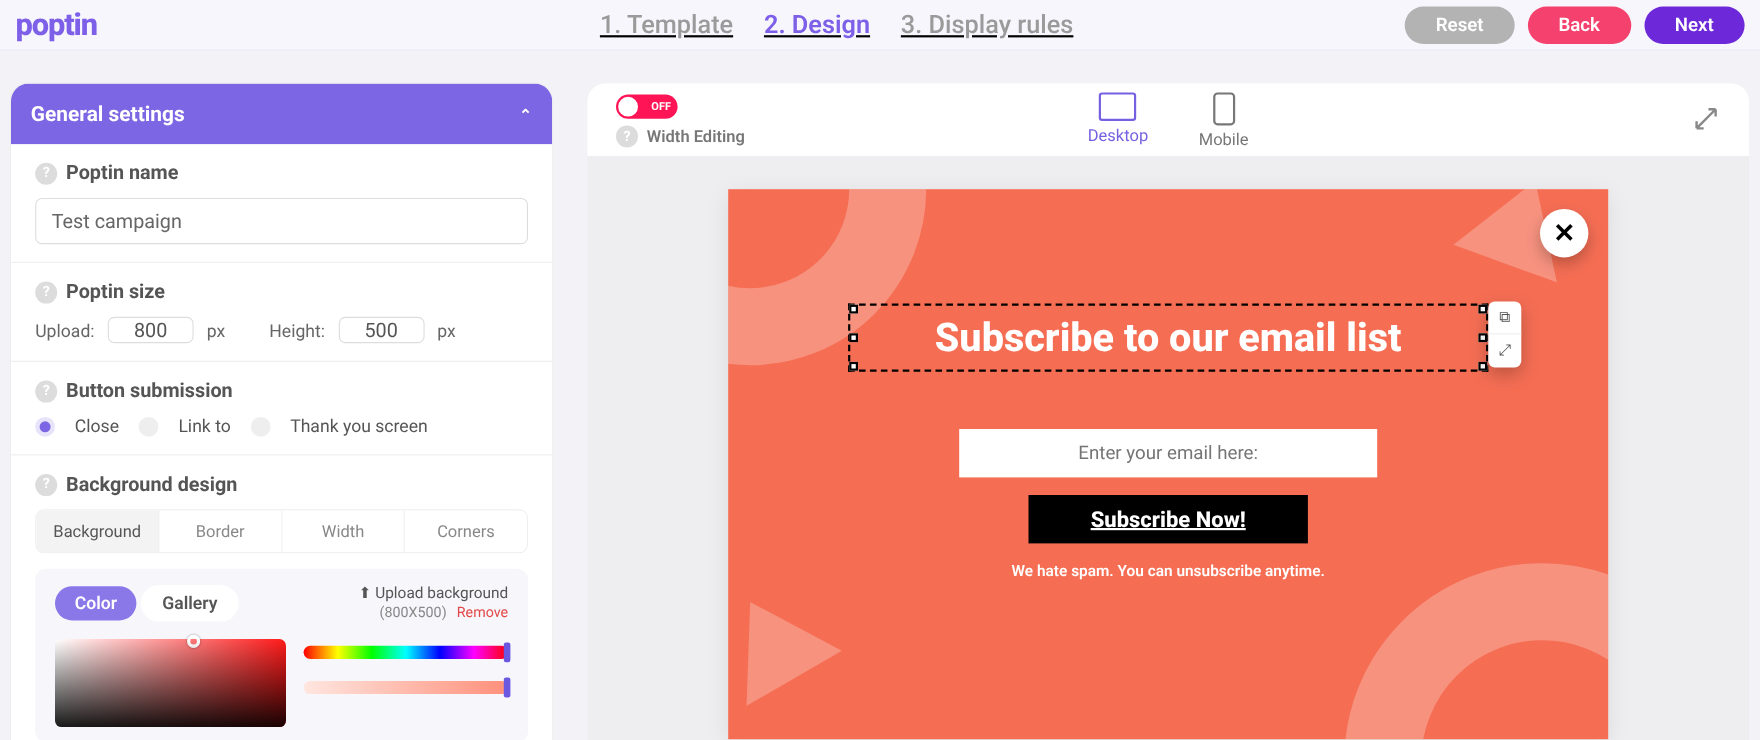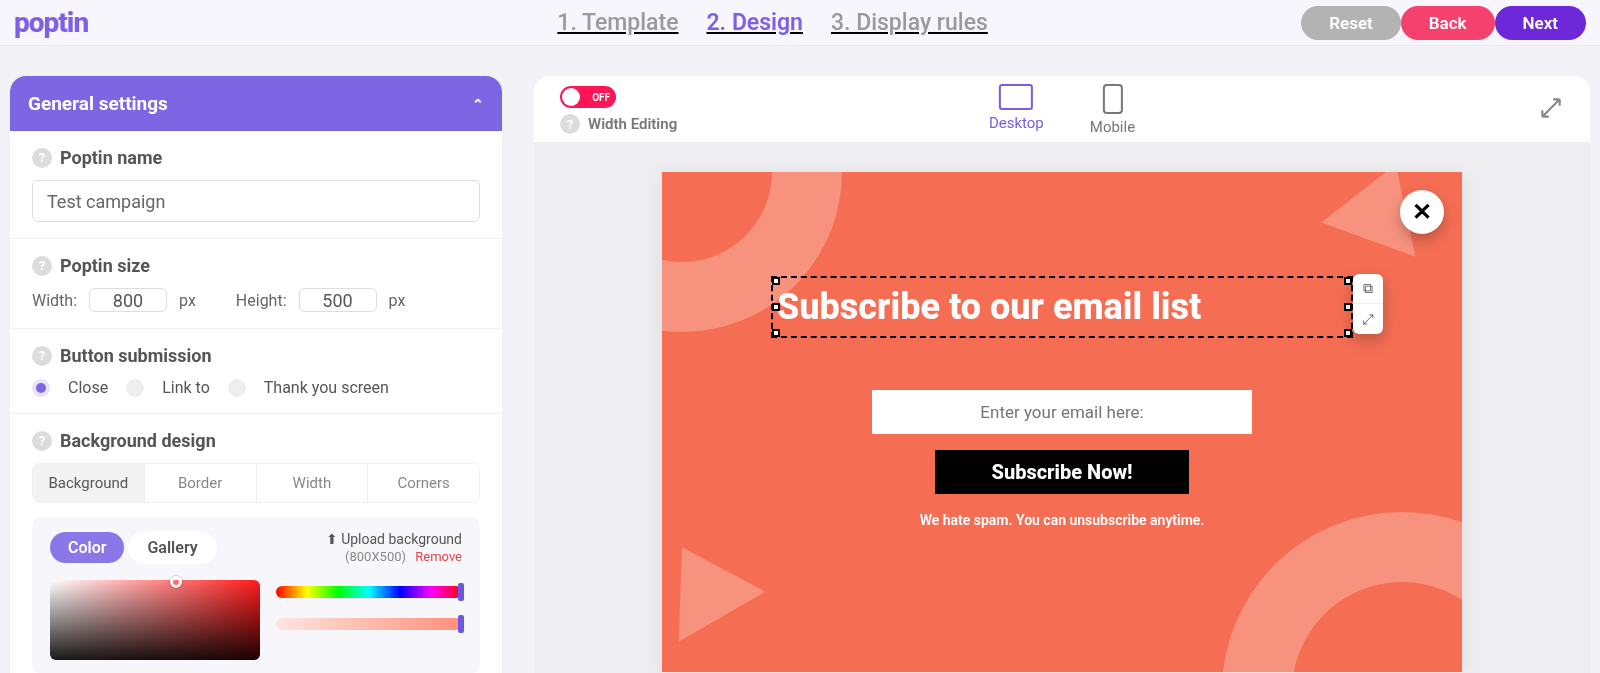--- a/index.html
+++ b/index.html
@@ -4,21 +4,21 @@
 <style>
   * { box-sizing: border-box; margin: 0; padding: 0; font-family: -apple-system, BlinkMacSystemFont, "Segoe UI", Roboto, Arial, sans-serif; }
   body { width: 1600px; height: 673px; background: #f2f2f7; overflow: hidden; }
 
   
   .header { display:flex; align-items:center; height:46px; background:#f7f6fd; border-bottom:1px solid #eae8f3; padding:0 14px; }
   .logo { color:#7d5fe8; font-size:28px; font-weight:800; letter-spacing:-1px; width:230px; }
   .steps { flex:1; display:flex; gap:28px; justify-content:center; font-size:23px;text-decoration:underline; }
   .step { color:#9a9a9a; font-weight:500; }
   .step.active { color:#7d5fe8; font-weight:600; }
-  .hbuttons { display:flex; }
+  .hbuttons { display:flex; gap:12px; }
   .hbtn { border:none; border-radius:20px; height:34px; padding:0 28px; color:#fff; font-size:17px; font-weight:600; cursor:pointer; }
   .hbtn.reset { background:#b3b3b3; }
   .hbtn.back  { background:#f5416d; }
   .hbtn.next  { background:#6d28d9; }
 
   
   .workspace { display:flex; gap:32px; padding:30px 10px 0 10px; height:calc(100% - 46px); }
   .sidebar { width:492px; background:#fff; border-radius:16px 16px 0 0; display:flex; flex-direction:column; overflow:hidden; box-shadow:0 0 0 1px #eee; }
   .panel-header { background:#7d66e3; color:#fff; font-size:19px; font-weight:700; padding:16px 18px; display:flex; align-items:center; justify-content:space-between; cursor:pointer; }
   .chev { transform:rotate(180deg); font-size:14px; }
@@ -79,31 +79,31 @@
   .popup { width:800px; height:500px; background:#f56e54; position:relative; overflow:hidden; display:flex; flex-direction:column; align-items:center; padding-top:110px; box-shadow:0 4px 20px rgba(0,0,0,.08);}
   .shape{position:absolute;opacity:.25;}
   .scir1{width:320px;height:320px;border:70px solid #fff;border-radius:50%;left:-140px;top:-160px;}
   .scir2{width:360px;height:360px;border:70px solid #fff;border-radius:50%;right:-120px;bottom:-200px;}
   .stri{width:0;height:0;border-left:50px solid transparent;border-right:50px solid transparent;border-bottom:80px solid #fff;}
   .t1{right:30px;top:-10px;transform:rotate(20deg);}  
   .t2{left:-10px;bottom:50px;transform:rotate(-30deg);}  
 
   .close-x { position:absolute; right:18px; top:18px; width:44px;height:44px;background:#fff;border-radius:50%;display:flex;align-items:center;justify-content:center;font-size:24px;font-weight:900;cursor:pointer; box-shadow:0 6px 14px rgba(0,0,0,.25);}
   .headline-box { position:relative; width:570px; padding:4px 0; }
-  .headline { color:#fff; font-size:36px; font-weight:800; }
+  .headline { color:#fff; font-size:36px; font-weight:800; text-align:center; }
   .sel-border { position:absolute; inset:-6px; border:2px dashed #000; }
   .handle { position:absolute; width:8px;height:8px;border:2px solid #000;background:#fff; }
   .h-tl{left:-5px;top:-5px;} .h-tr{right:-5px;top:-5px;} .h-bl{left:-5px;bottom:-5px;} .h-br{right:-5px;bottom:-5px;}
   .h-ml{left:-5px;top:50%;transform:translateY(-50%);} .h-mr{right:-5px;top:50%;transform:translateY(-50%);}
   .float-tools { position:absolute; right:-36px; top:-8px; background:#fff; border-radius:6px; box-shadow:0 6px 16px rgba(0,0,0,.25); display:flex; flex-direction:column; }
   .ft { width:30px;height:30px;display:flex;align-items:center;justify-content:center;font-size:14px;cursor:pointer;color:#555;border-bottom:1px solid #eee;}
   .ft:last-child{border:none;}
 
   .email-input { margin-top:58px; width:380px; height:44px; background:#fff; border:none; text-align:center; font-size:17px; color:#0369a1; }
-  .sub-btn { margin-top:16px; width:254px; height:44px; background:#000; color:#fff; font-weight:800; font-size:20px; border:none; cursor:pointer;}
+  .sub-btn { margin-top:16px; width:254px; height:44px; background:#000; color:#fff; font-weight:800; font-size:20px; border:none; cursor:pointer;text-decoration:underline;}
   .disclaimer { margin-top:18px; color:#fff; font-size:14px; font-weight:600;}
 </style>
 </head>
 <body>
 
 <div class="header">
   <div class="logo">poptin</div>
   <div class="steps">
     <span class="step">1. Template</span>
     <span class="step active">2. Design</span>
@@ -131,21 +131,21 @@
       </div>
       <input class="text-input" value="Test campaign" style="">
     </div>
 
     <div class="section">
       <div class="sec-title">
         <span class="hint">?</span>
         <span>Poptin size</span>
       </div>
       <div class="size-row">
-        <span class="lbl">Width:</span>
+        <span class="lbl">Upload:</span>
         <input class="size-input" value="800" style="">
         <span class="unit">px</span>
         <span class="lbl">Height:</span>
         <input class="size-input" value="500" style="">
         <span class="unit">px</span>
       </div>
     </div>
 
     <div class="section">
       <div class="sec-title">

